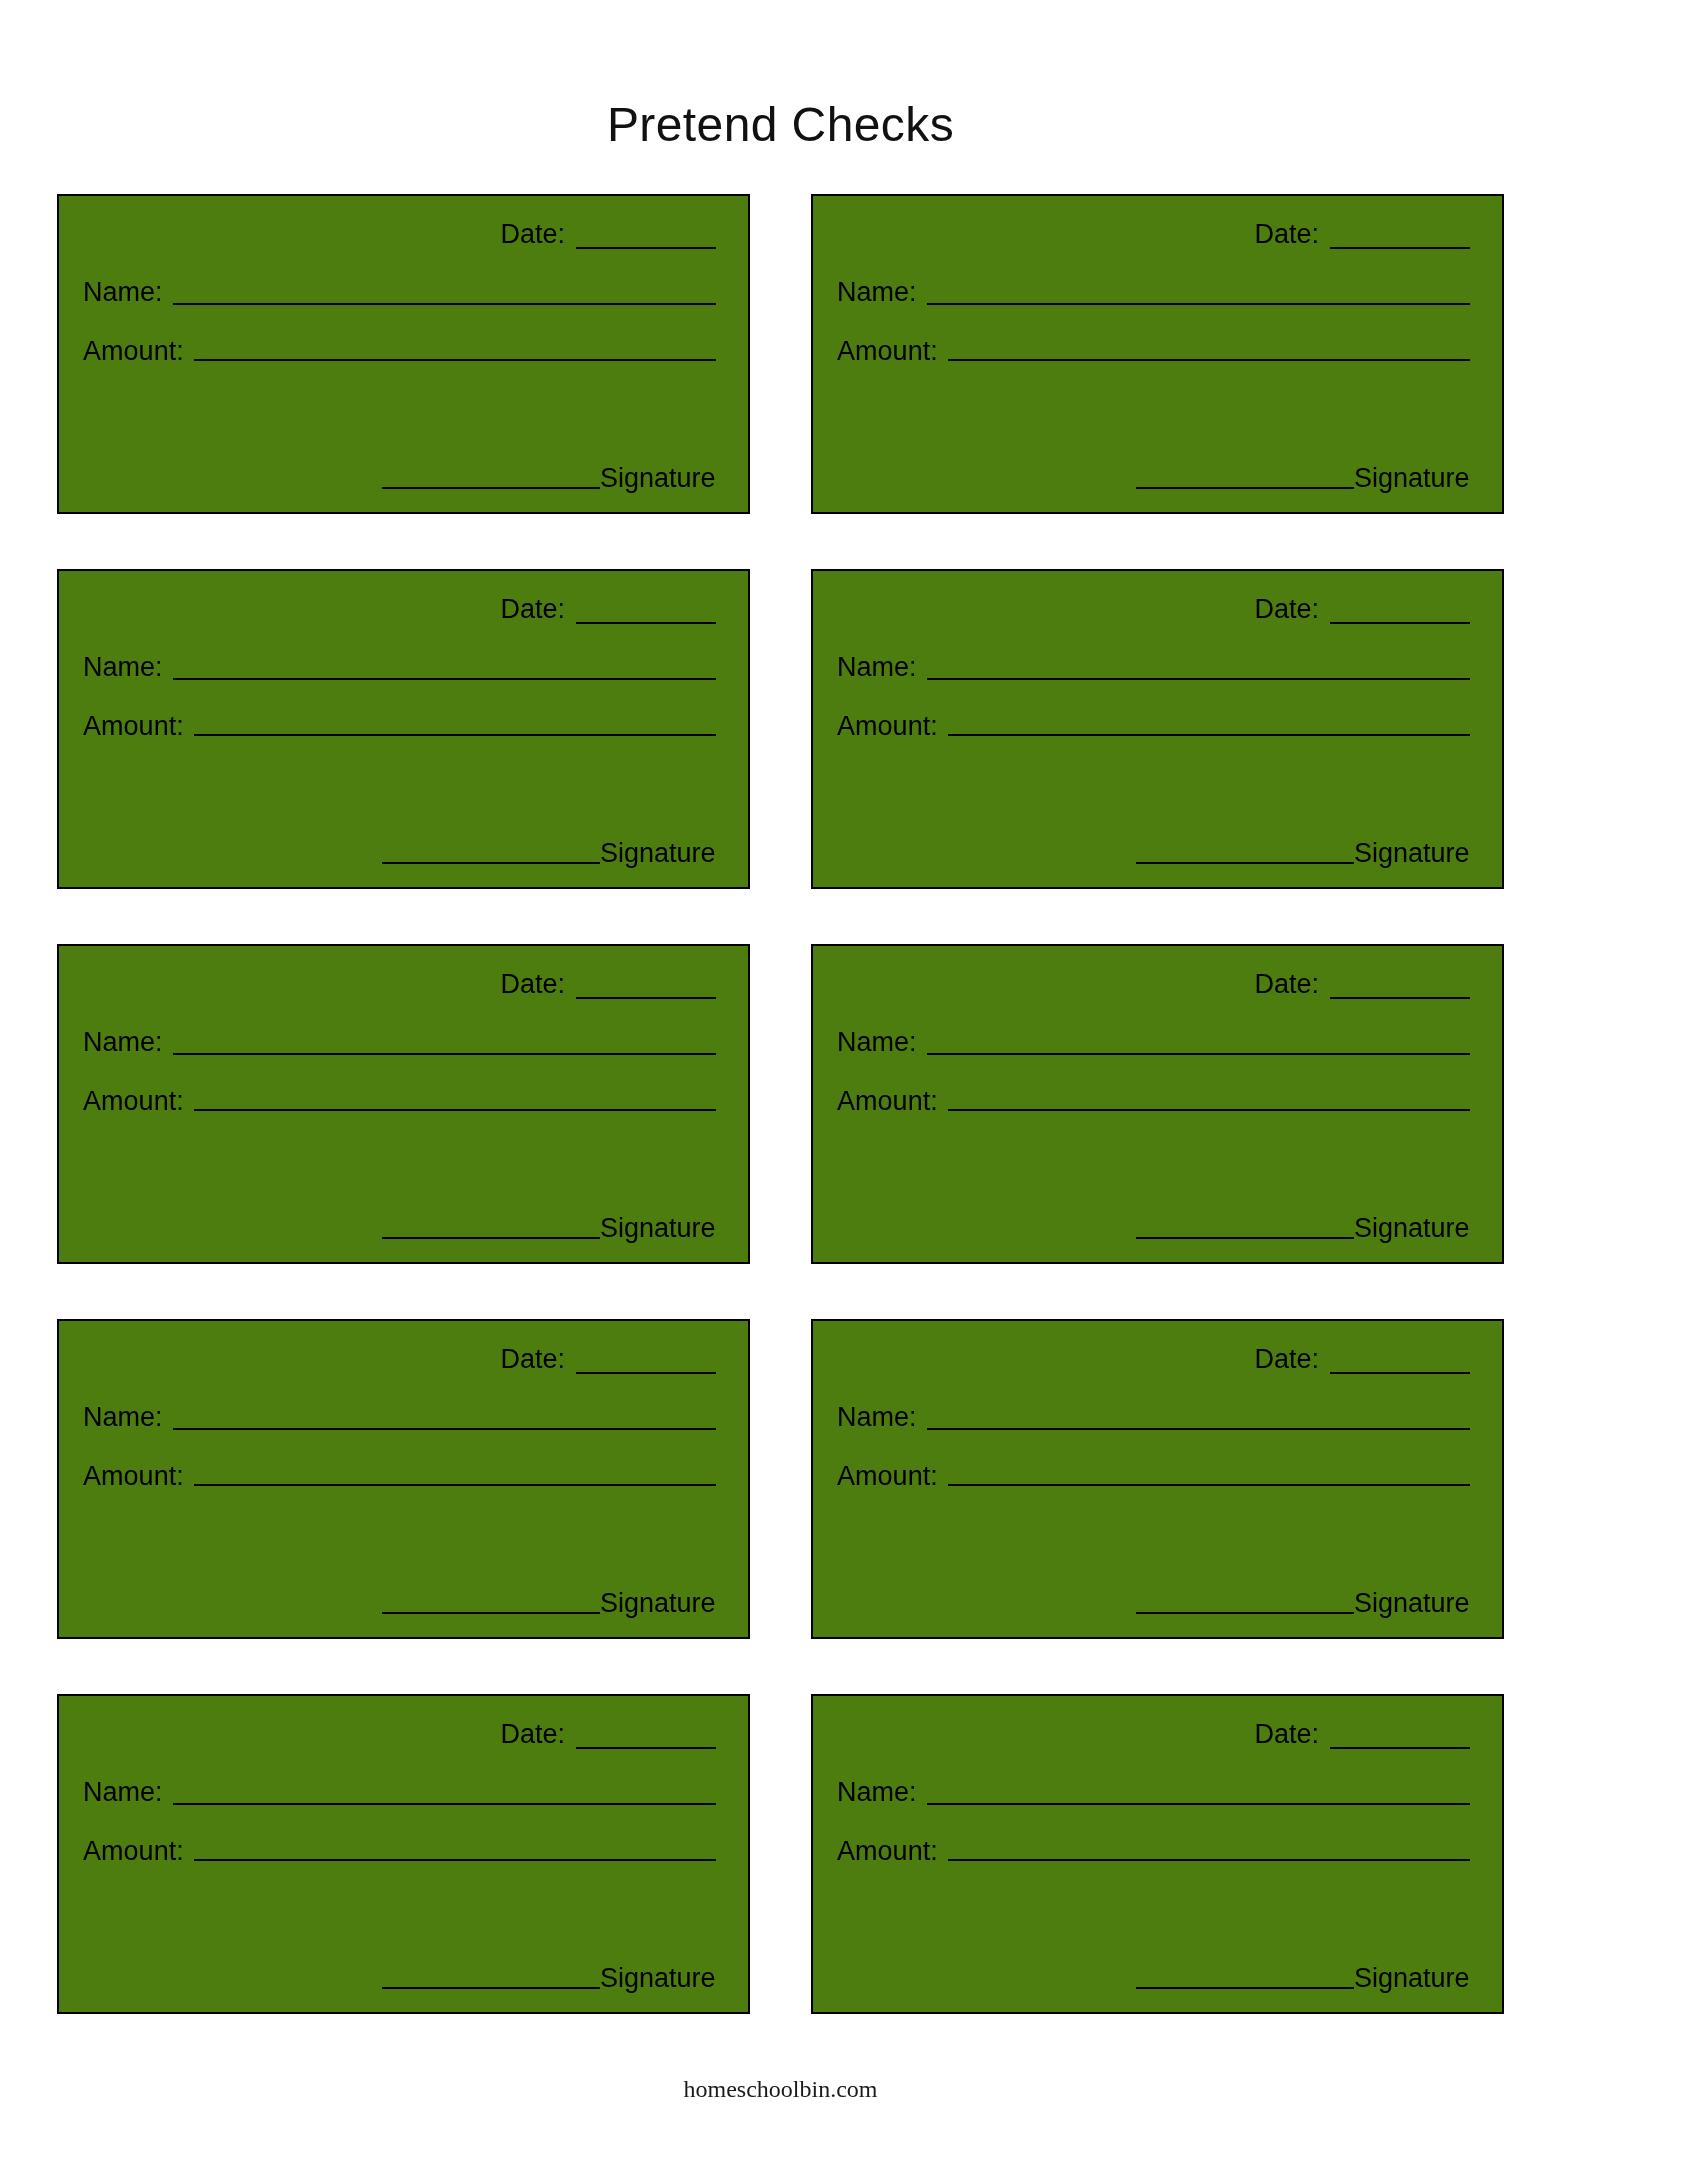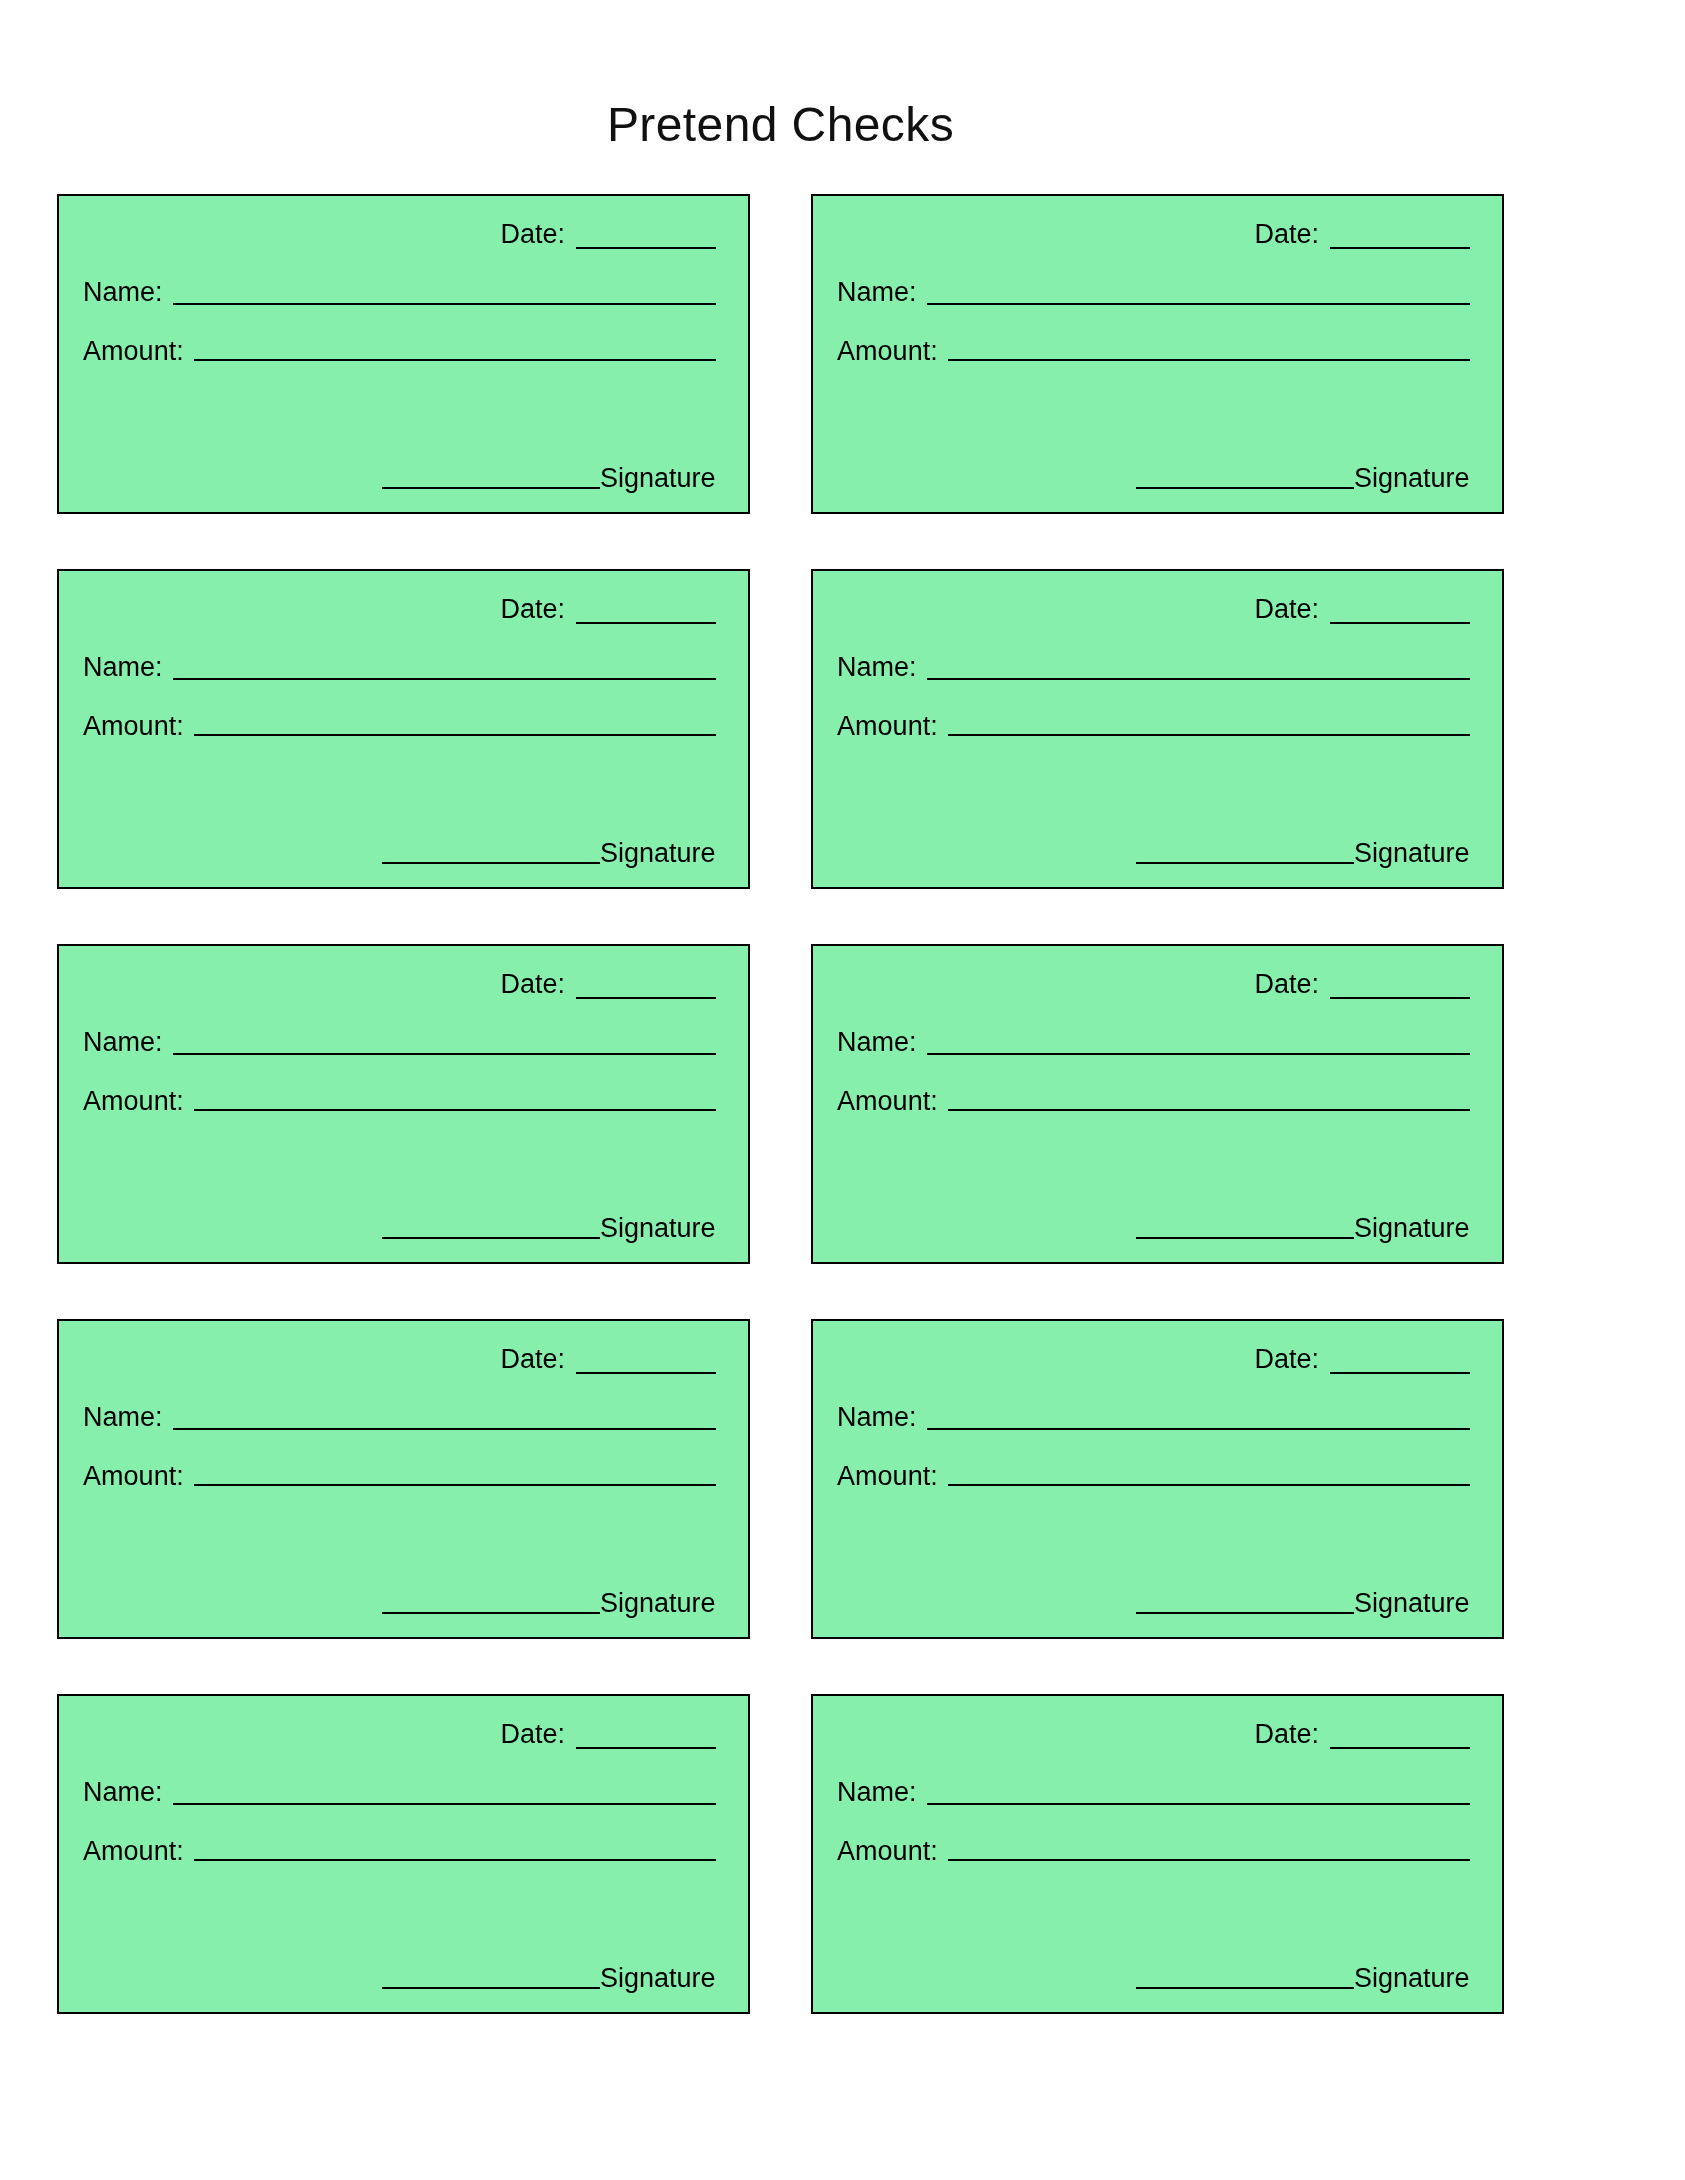--- a/index.html
+++ b/index.html
@@ -40,21 +40,21 @@
     display: grid;
     grid-template-columns: 693px 693px;
     grid-template-rows: repeat(5, 320px);
     column-gap: 61px;
     row-gap: 55px;
   }
   .check {
     border: 2.6px solid #000000;
     box-sizing: border-box;
     position: relative;
-    background: #86efac;
+    background: #4d7c0f;
     padding: 0;
   }
   
   .row-date {
     position: absolute;
     top: 23px;
     right: 32px;
     display: flex;
     align-items: flex-end;
     gap: 0;
@@ -318,15 +318,16 @@
         <span class="rule"></span>
       </div>
       <div class="sig-wrap">
         <span class="sig-rule"></span>
         <span class="sig-label">Signature</span>
       </div>
     </div>
 
   </div>
 
+  <div class="footer">homeschoolbin.com</div>
 
 </div>
 
 
 </body></html>

